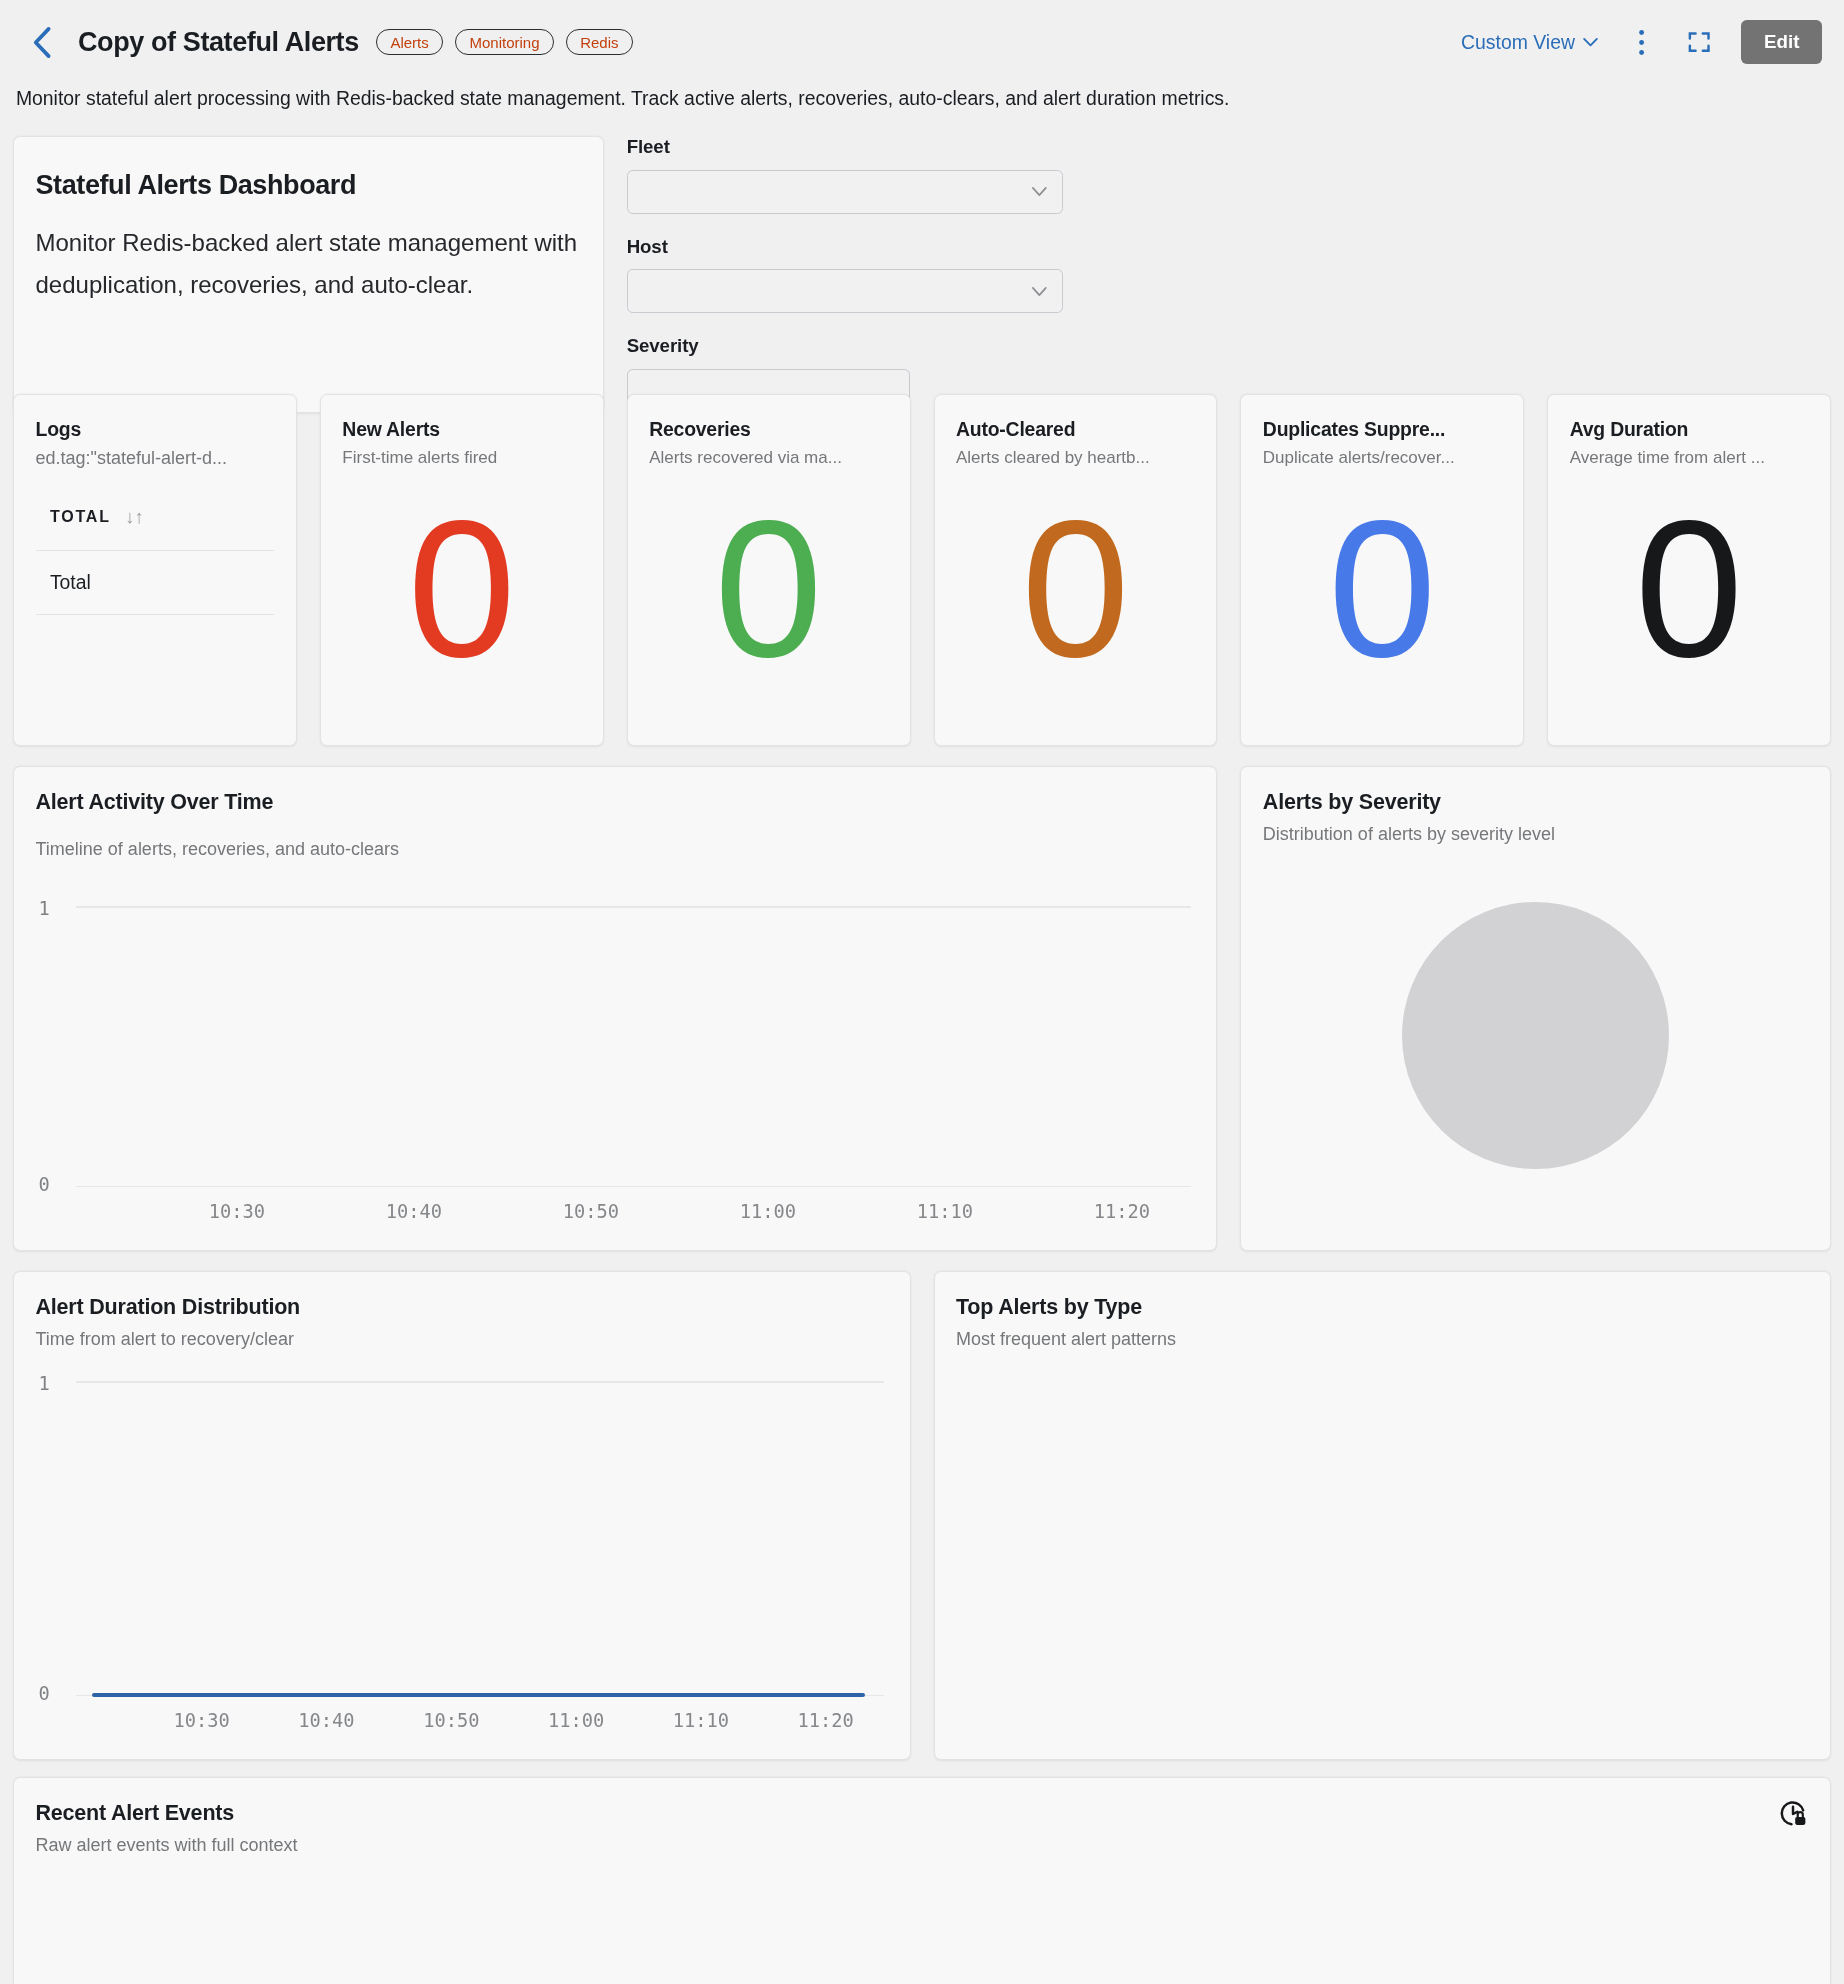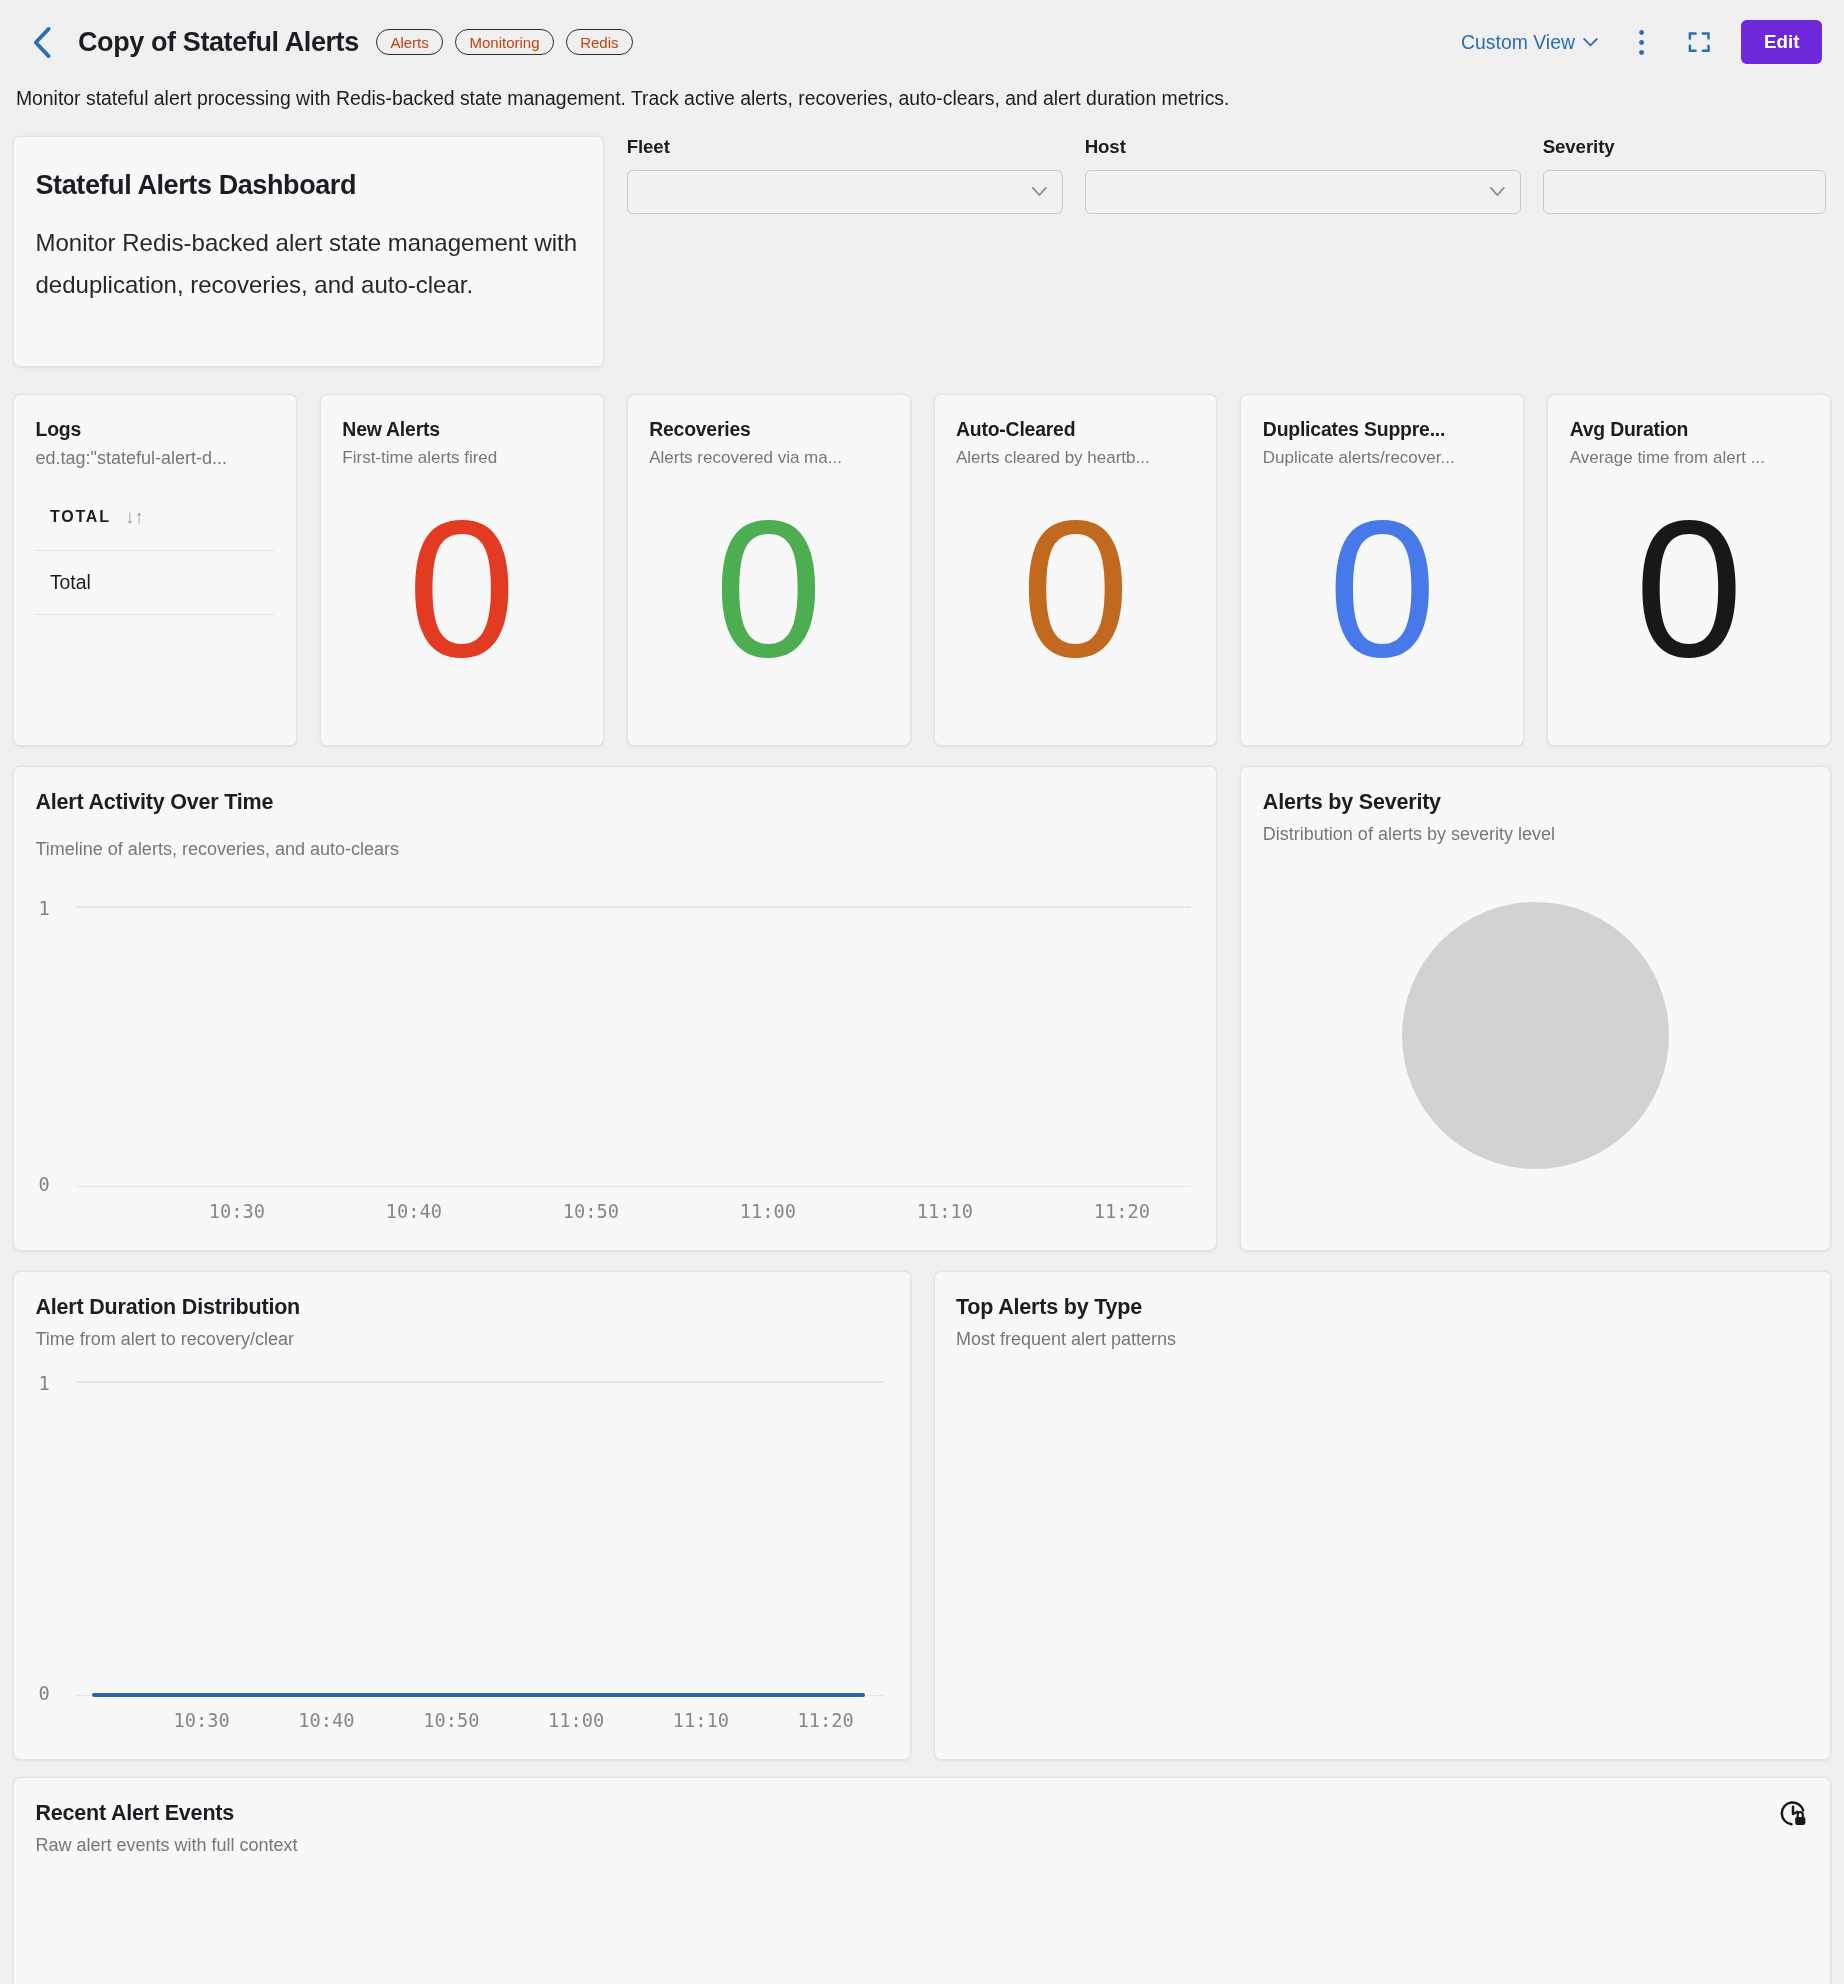--- a/index.html
+++ b/index.html
@@ -13,21 +13,21 @@
 
   
   .header { display:flex; align-items:center; height:47px; padding-left:10px; }
   .back-btn { width:39px; height:39px; border:none; background:transparent; cursor:pointer; display:flex; align-items:center; justify-content:center; }
   .page-title { font-size:27px; font-weight:700; margin-left:16px; letter-spacing:-0.4px; }
   .tags { display:flex; gap:11.5px; margin-left:17px; }
   .tag { border:1.4px solid #2b2e31; border-radius:717px; padding:3.6px 13.6px; font-size:15px; color:#c2410c; background:transparent; }
   .header-right { margin-left:auto; display:flex; align-items:center; gap:26px; padding-right:8.6px; }
   .custom-view { display:flex; align-items:center; gap:7.2px; font-size:19.4px; font-weight:500; color:#2a6db8; background:none; border:none; cursor:pointer; }
   .icon-btn { background:none; border:none; cursor:pointer; display:flex; align-items:center; justify-content:center; width:32px; height:32px; }
-  .edit-btn { background:#6d28d9; color:#fff; font-size:18.7px; font-weight:600; border:none; border-radius:5.7px; padding:10.8px 23px; cursor:pointer; font-family:"Liberation Sans", sans-serif; }
+  .edit-btn { background:#737373; color:#fff; font-size:18.7px; font-weight:600; border:none; border-radius:5.7px; padding:10.8px 23px; cursor:pointer; font-family:"Liberation Sans", sans-serif; }
 
   .description { font-size:19.4px; margin:21.5px 0 26px; padding-left:2.9px; }
 
   
   .panel {
     background:#f8f8f8;
     border:0.7px solid #e3e3e5;
     border-radius:7.2px;
     box-shadow:0 0.7px 2.2px rgba(0,0,0,0.07);
     padding:23px 21.5px;
@@ -35,21 +35,21 @@
     overflow:hidden;
   }
   .panel-title { font-size:21.5px; font-weight:700; letter-spacing:-0.2px; }
   .panel-sub { font-size:18px; color:#75777a; margin-top:8.6px; }
 
   
   .row1 { display:grid; grid-template-columns:repeat(6,1fr); gap:23px; height:231px; }
   .intro-card { grid-column:1/3; }
   .intro-title { font-size:27px; font-weight:700; margin-top:10px; letter-spacing:-0.4px; }
   .intro-body { font-size:24px; margin-top:21px; line-height:1.75; color:#26282b; }
-  .filters { grid-column:3/7; display:flex; gap:22px; align-items:flex-start; }
+  .filters { grid-column:3/7; display:flex; gap:22px; align-items:flex-start;flex-direction:column; }
   .filter { display:flex; flex-direction:column; }
   .filter-label { font-size:18.7px; font-weight:700; margin-bottom:11.5px; letter-spacing:-0.1px; }
   .filter-box {
     height:44px; background:#f1f1f2; border:1.4px solid #c9c9ce; border-radius:5.7px;
     display:flex; align-items:center; justify-content:flex-end; padding:0 13px;
   }
   .filter-wide { width:436px; }
   .filter-narrow { width:283px; }
 
   

